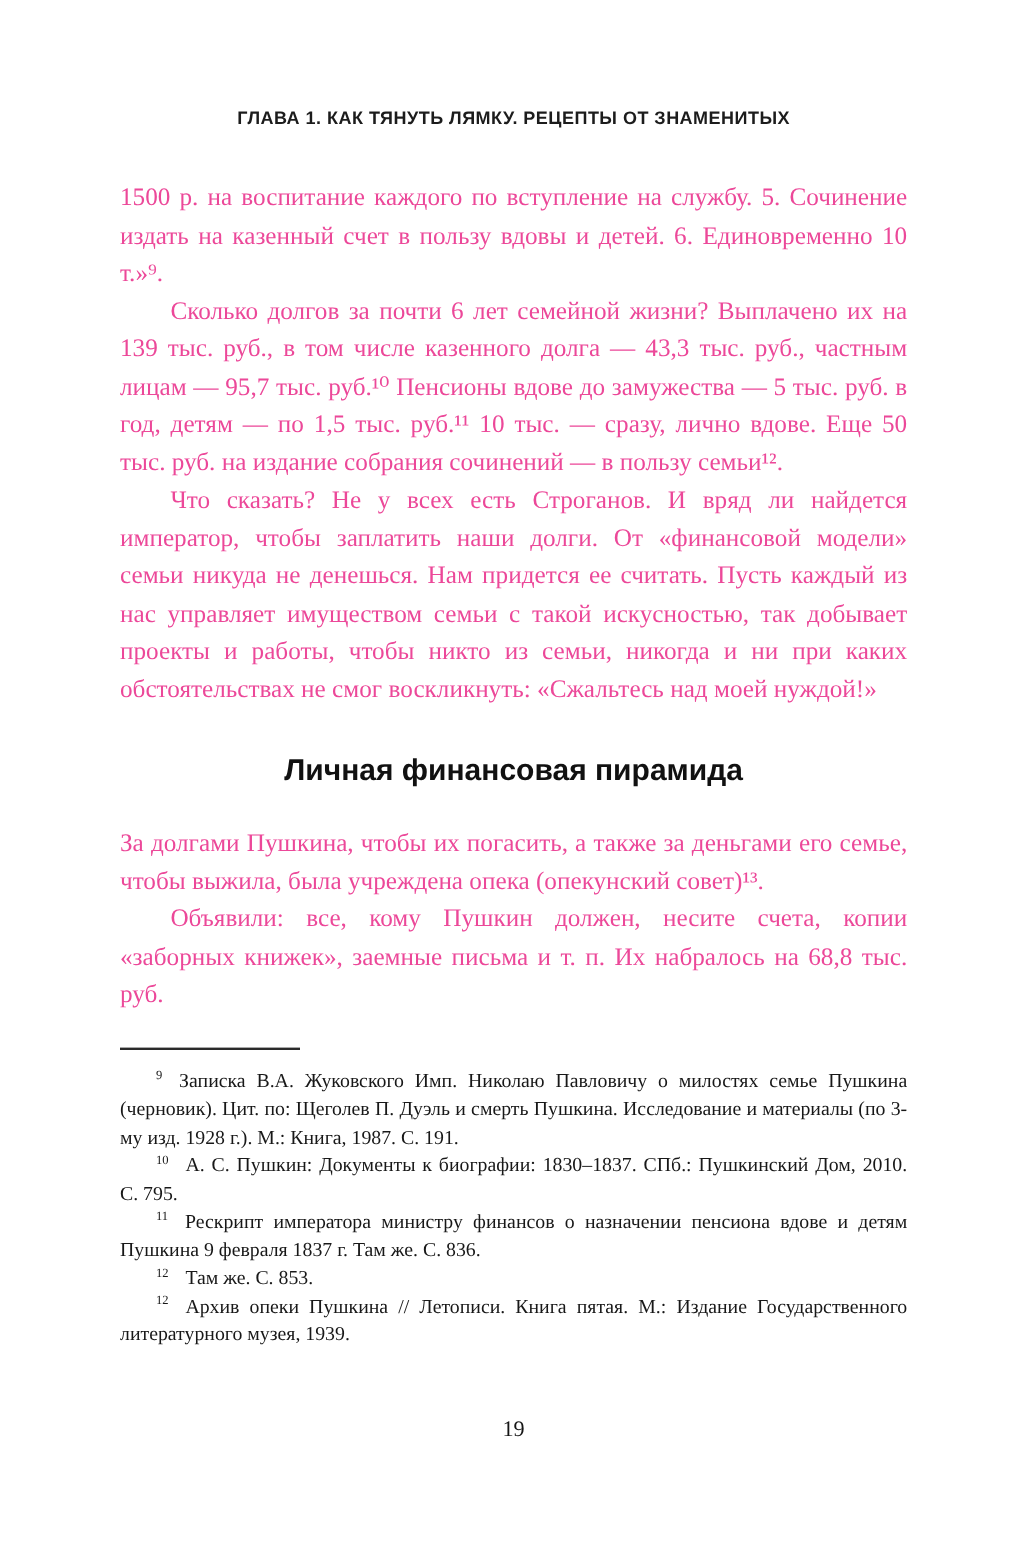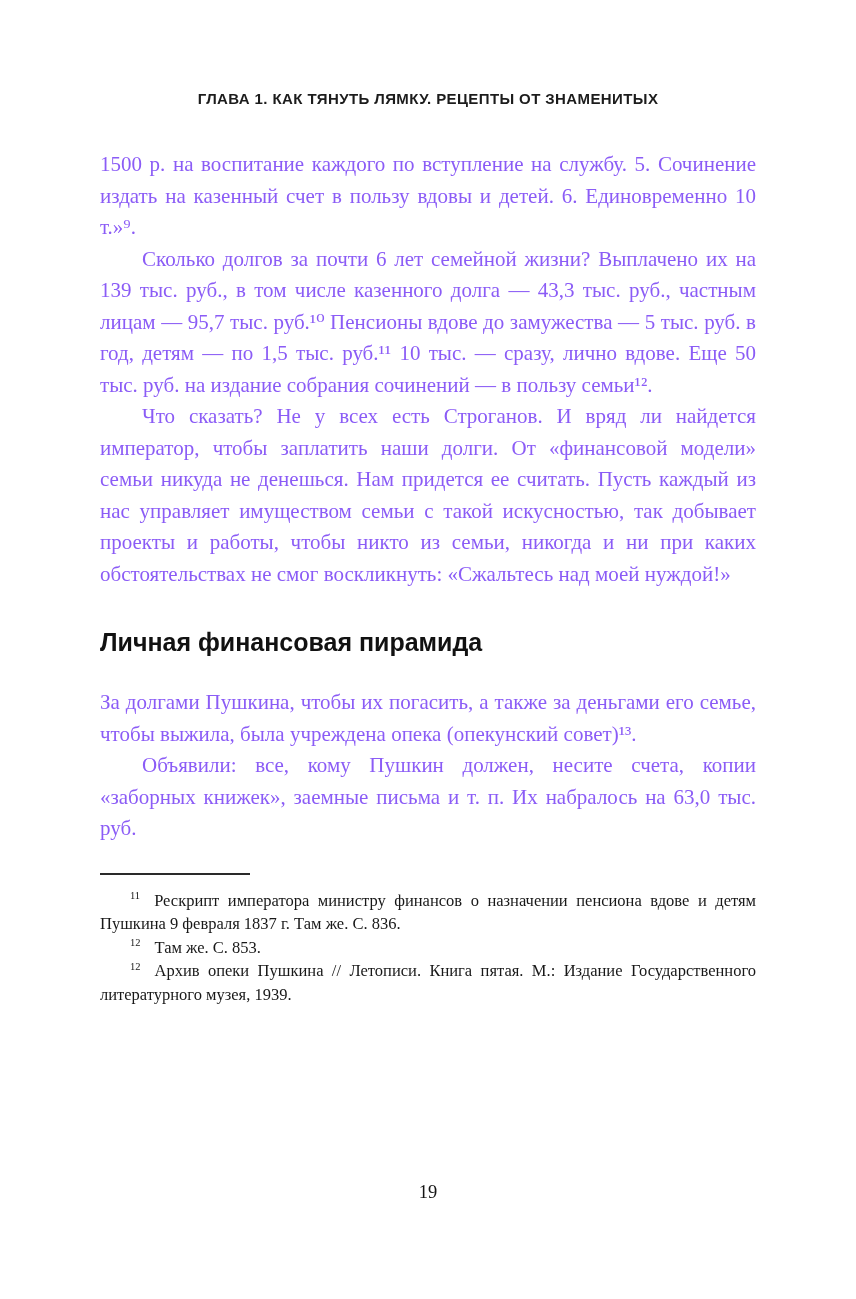--- a/index.html
+++ b/index.html
@@ -25,32 +25,32 @@
     font-size: 15px;
     letter-spacing: 0.4px;
     color: #1c1c1c;
     margin-bottom: 42px;
   }
   .body-text p.para {
     margin: 0;
     font-size: 21px;
     line-height: 31.5px;
     text-align: justify;
-    color: #8b5cf6;
+    color: #ec4899;
   }
   .body-text p.para.indent {
     text-indent: 42px;
   }
   .section-heading {
     font-family: "Liberation Sans", "DejaVu Sans", sans-serif;
     font-weight: bold;
     font-size: 25px;
     color: #111111;
     margin: 38px 0 30px 0;
-    text-align: left;
+    text-align: center;
   }
   .footnotes {
     margin-top: 28px;
   }
   .footnote-rule {
     width: 150px;
     height: 0;
     border-top: 2px solid #2a2a2a;
     margin: 0 0 14px 0;
   }
@@ -85,27 +85,29 @@
   <div class="running-head">ГЛАВА 1. КАК ТЯНУТЬ ЛЯМКУ. РЕЦЕПТЫ ОТ ЗНАМЕНИТЫХ</div>
 
   <div class="body-text">
     <p class="para no-indent">1500 р. на воспитание каждого по вступление на службу. 5. Сочинение издать на казенный счет в пользу вдовы и детей. 6. Единовременно 10 т.»⁹.</p>
     <p class="para indent">Сколько долгов за почти 6 лет семейной жизни? Выплачено их на 139 тыс. руб., в том числе казенного долга — 43,3 тыс. руб., частным лицам — 95,7 тыс. руб.¹⁰ Пенсионы вдове до замужества — 5 тыс. руб. в год, детям — по 1,5 тыс. руб.¹¹ 10 тыс. — сразу, лично вдове. Еще 50 тыс. руб. на издание собрания сочинений — в пользу семьи¹².</p>
     <p class="para indent">Что сказать? Не у всех есть Строганов. И вряд ли найдется император, чтобы заплатить наши долги. От «финансовой модели» семьи никуда не денешься. Нам придется ее считать. Пусть каждый из нас управляет имуществом семьи с такой искусностью, так добывает проекты и работы, чтобы никто из семьи, никогда и ни при каких обстоятельствах не смог воскликнуть: «Сжальтесь над моей нуждой!»</p>
 
     <h2 class="section-heading">Личная финансовая пирамида</h2>
 
     <p class="para no-indent">За долгами Пушкина, чтобы их погасить, а также за деньгами его семье, чтобы выжила, была учреждена опека (опекунский совет)¹³.</p>
-    <p class="para indent">Объявили: все, кому Пушкин должен, несите счета, копии «заборных книжек», заемные письма и т. п. Их набралось на 63,0 тыс. руб.</p>
+    <p class="para indent">Объявили: все, кому Пушкин должен, несите счета, копии «заборных книжек», заемные письма и т. п. Их набралось на 68,8 тыс. руб.</p>
   </div>
 
   <div class="footnotes">
     <div class="footnote-rule"></div>
 
+    <p class="footnote"><sup>9</sup><span>Записка В.А. Жуковского Имп. Николаю Павловичу о милостях семье Пушкина (черновик). Цит. по: Щеголев П. Дуэль и смерть Пушкина. Исследование и материалы (по 3-му изд. 1928 г.). М.: Книга, 1987. С. 191.</span></p>
 
+    <p class="footnote"><sup>10</sup><span>А. С. Пушкин: Документы к биографии: 1830–1837. СПб.: Пушкинский Дом, 2010. С. 795.</span></p>
 
     <p class="footnote"><sup>11</sup><span>Рескрипт императора министру финансов о назначении пенсиона вдове и детям Пушкина 9 февраля 1837 г. Там же. С. 836.</span></p>
 
     <p class="footnote"><sup>12</sup><span>Там же. С. 853.</span></p>
 
     <p class="footnote"><sup>12</sup><span>Архив опеки Пушкина // Летописи. Книга пятая. М.: Издание Государственного литературного музея, 1939.</span></p>
   </div>
 
   <div class="page-number">19</div>
 

